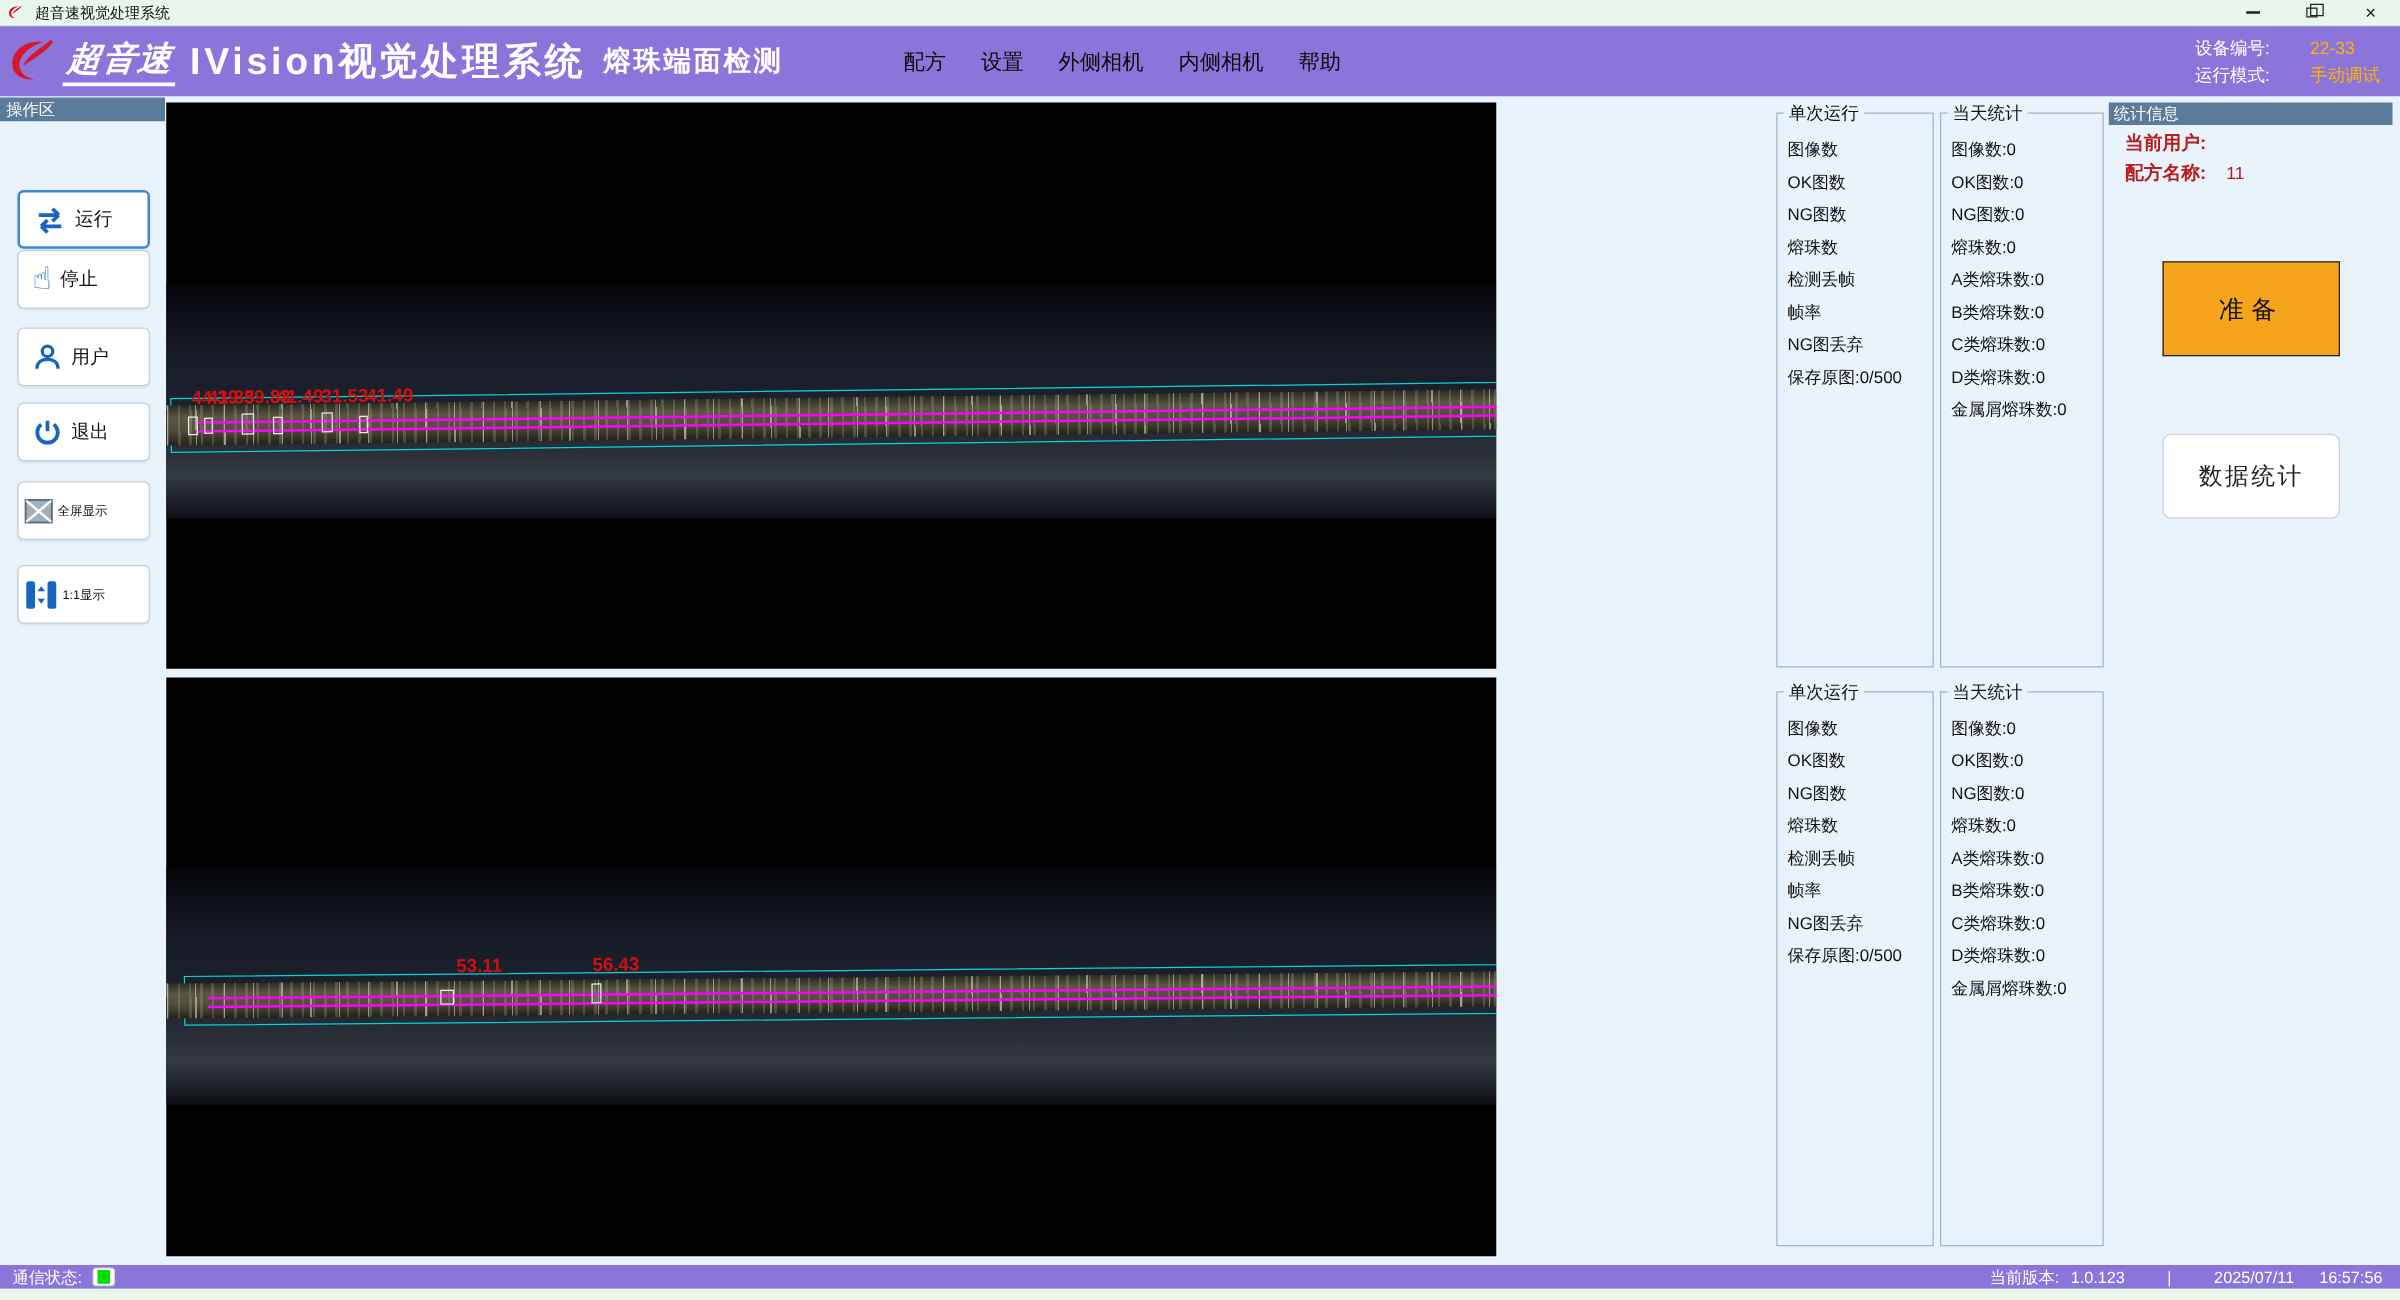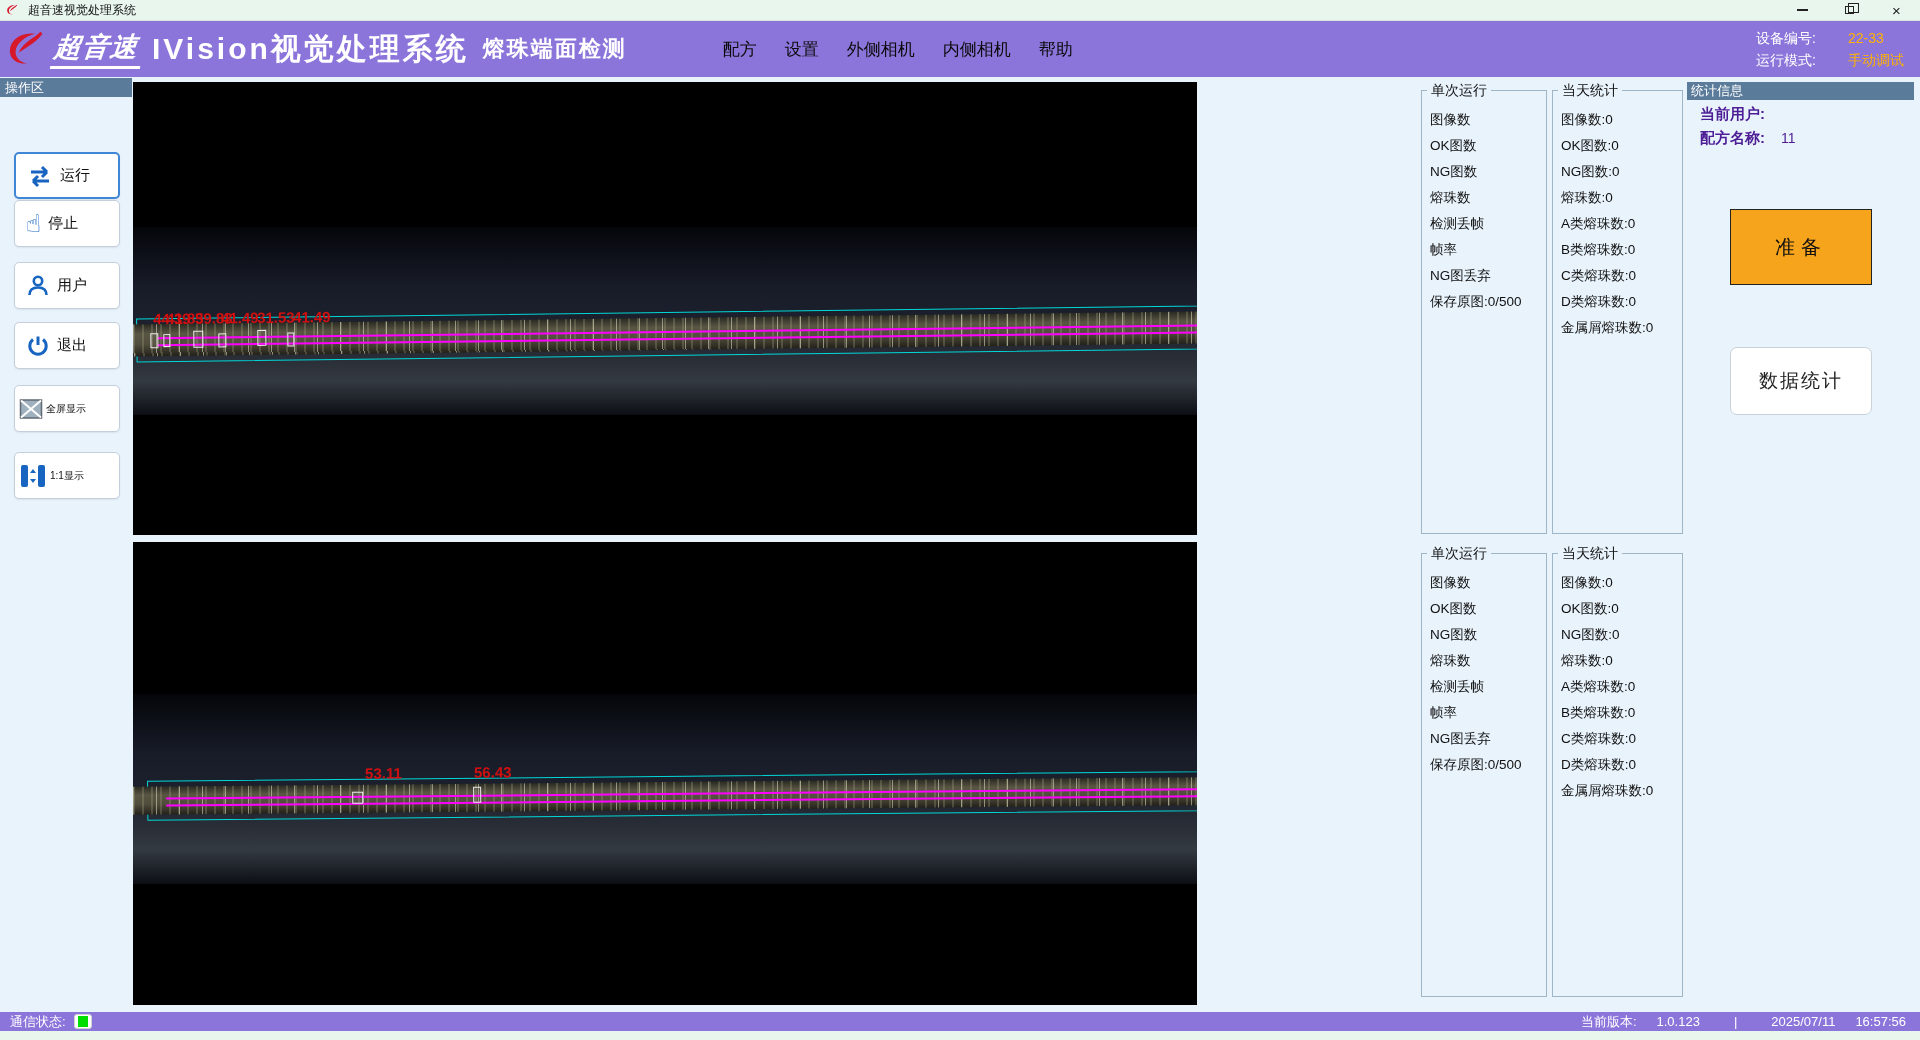--- a/index.html
+++ b/index.html
@@ -76,35 +76,35 @@
   .gb-title { position:absolute; top:-9px; left:5px; background:var(--panel_bg,#e9f3fc); padding:0 4px; font-size:14px; color:#111; }
   .gb-rows { position:absolute; left:8px; top:16px; right:2px; }
   .gb-row { height:26px; display:flex; align-items:center; font-size:13.5px; color:#111; }
   #gb-single-top { left:1421px; top:90px; width:126px; height:444px; }
   #gb-daily-top  { left:1552px; top:90px; width:131px; height:444px; }
   #gb-single-bot { left:1421px; top:553px; width:126px; height:444px; }
   #gb-daily-bot  { left:1552px; top:553px; width:131px; height:444px; }
 
   
   .info-header { position:absolute; left:1687px; top:82px; width:227px; height:18px; background:var(--bar_slate,#5b7b9b); color:#fff; font-size:13px; display:flex; align-items:center; padding-left:4px; }
-  .info-row { position:absolute; left:1700px; font-size:15px; color:#4c1d95; display:flex; align-items:baseline; font-weight:bold; }
+  .info-row { position:absolute; left:1700px; font-size:15px; color:#b91c1c; display:flex; align-items:baseline; font-weight:bold; }
   #info-user { top:105px; }
   #info-recipe { top:129px; }
   .info-value { margin-left:16px; font-weight:normal; font-size:14px; }
   .btn-ready { position:absolute; left:1730px; top:209px; width:142px; height:76px; background:var(--ready_orange,#f6a41c); border:1px solid #222; display:flex; align-items:center; justify-content:center; font-size:20px; color:#111; letter-spacing:6px; cursor:default; }
   .btn-datastats { position:absolute; left:1730px; top:347px; width:142px; height:68px; background:#fff; border:1px solid #c9d2da; border-radius:7px; display:flex; align-items:center; justify-content:center; font-size:19px; color:#222; letter-spacing:2px; cursor:default; }
 
   
   .statusbar { position:absolute; left:0; top:1012px; width:1920px; height:19px; background:var(--purple,#8b74da); display:flex; align-items:center; color:#fff; font-size:13px; }
   .sb-left { display:flex; align-items:center; margin-left:10px; gap:8px; }
   .comm-ind { width:18px; height:15px; background:#fff; border:1px solid #cfd8cf; border-radius:3px; display:flex; align-items:center; justify-content:center; }
   .comm-ind .dot { width:10px; height:11px; background:var(--comm_green,#00dd00); }
   .sb-right { margin-left:auto; margin-right:14px; display:flex; align-items:center; }
   .sb-right .v-label { }
-  .sb-right .v-val { margin-left:20px; }
+  .sb-right .v-val { margin-left:9px; }
   .sb-right .v-sep { margin:0 34px; }
   .sb-right .v-time { margin-left:20px; }
   .footer-strip { position:absolute; left:0; top:1031px; width:1920px; height:9px; background:var(--titlebar_bg,#e9f6ee); }
 </style>
 </head>
 <body>
 
 <div class="screen">
 
   <div class="titlebar">

